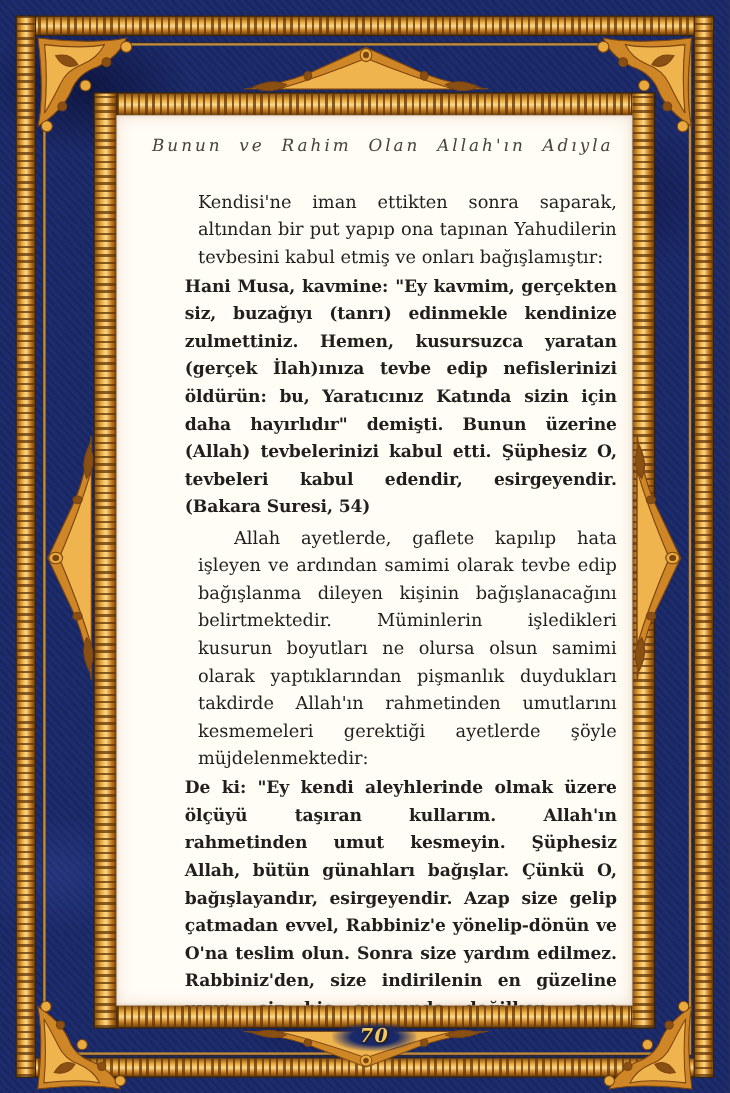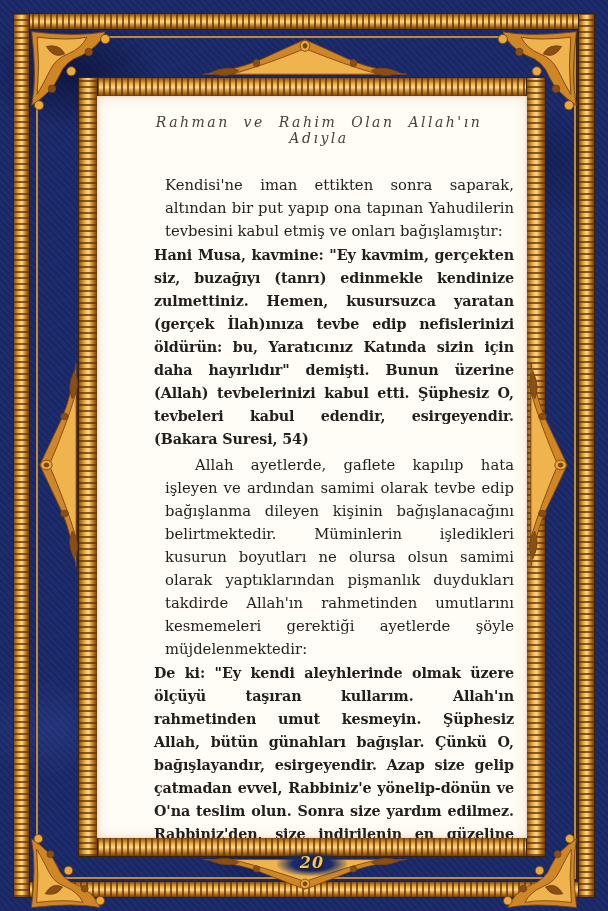--- a/index.html
+++ b/index.html
@@ -140,27 +140,27 @@
     </svg>
   <svg class="orn crest-left" viewBox="0 0 260 46" preserveAspectRatio="none">
       <use href="#crest"></use>
     </svg>
   <svg class="orn crest-right" viewBox="0 0 260 46" preserveAspectRatio="none">
       <use href="#crest"></use>
     </svg>
 
   <div class="page">
     <div class="page-inner">
-      <div class="hdr">Rahman ve Rahim Olan Allah'ın Adıyla</div>
+      <div class="hdr">Bunun ve Rahim Olan Allah'ın Adıyla</div>
       <div class="body-text">
         <p class="para">Kendisi'ne iman ettikten sonra saparak, altından bir put yapıp ona tapınan Yahudilerin tevbesini kabul etmiş ve onları bağışlamıştır:</p>
         <p class="quote">Hani Musa, kavmine: "Ey kavmim, gerçekten siz, buzağıyı (tanrı) edinmekle kendinize zulmettiniz. Hemen, kusursuzca yaratan (gerçek İlah)ınıza tevbe edip nefislerinizi öldürün: bu, Yaratıcınız Katında sizin için daha hayırlıdır" demişti. Bunun üzerine (Allah) tevbelerinizi kabul etti. Şüphesiz O, tevbeleri kabul edendir, esirgeyendir. (Bakara Suresi, 54)</p>
         <p class="para ind">Allah ayetlerde, gaflete kapılıp hata işleyen ve ardından samimi olarak tevbe edip bağışlanma dileyen kişinin bağışlanacağını belirtmektedir. Müminlerin işledikleri kusurun boyutları ne olursa olsun samimi olarak yaptıklarından pişmanlık duydukları takdirde Allah'ın rahmetinden umutlarını kesmemeleri gerektiği ayetlerde şöyle müjdelenmektedir:</p>
         <p class="quote">De ki: "Ey kendi aleyhlerinde olmak üzere ölçüyü taşıran kullarım. Allah'ın rahmetinden umut kesmeyin. Şüphesiz Allah, bütün günahları bağışlar. Çünkü O, bağışlayandır, esirgeyendir. Azap size gelip çatmadan evvel, Rabbiniz'e yönelip-dönün ve O'na teslim olun. Sonra size yardım edilmez. Rabbiniz'den, size indirilenin en güzeline uyun; siz hiç şuurunda değilken, azap apansız size gelip çatmadan evvel." (Zümer Suresi, 53-55)</p>
 
       </div>
     </div>
   </div>
 
   <div class="num-plaque"></div>
-  <div class="page-num">20</div>
+  <div class="page-num">70</div>
 
 </div>
 
 </body></html>

